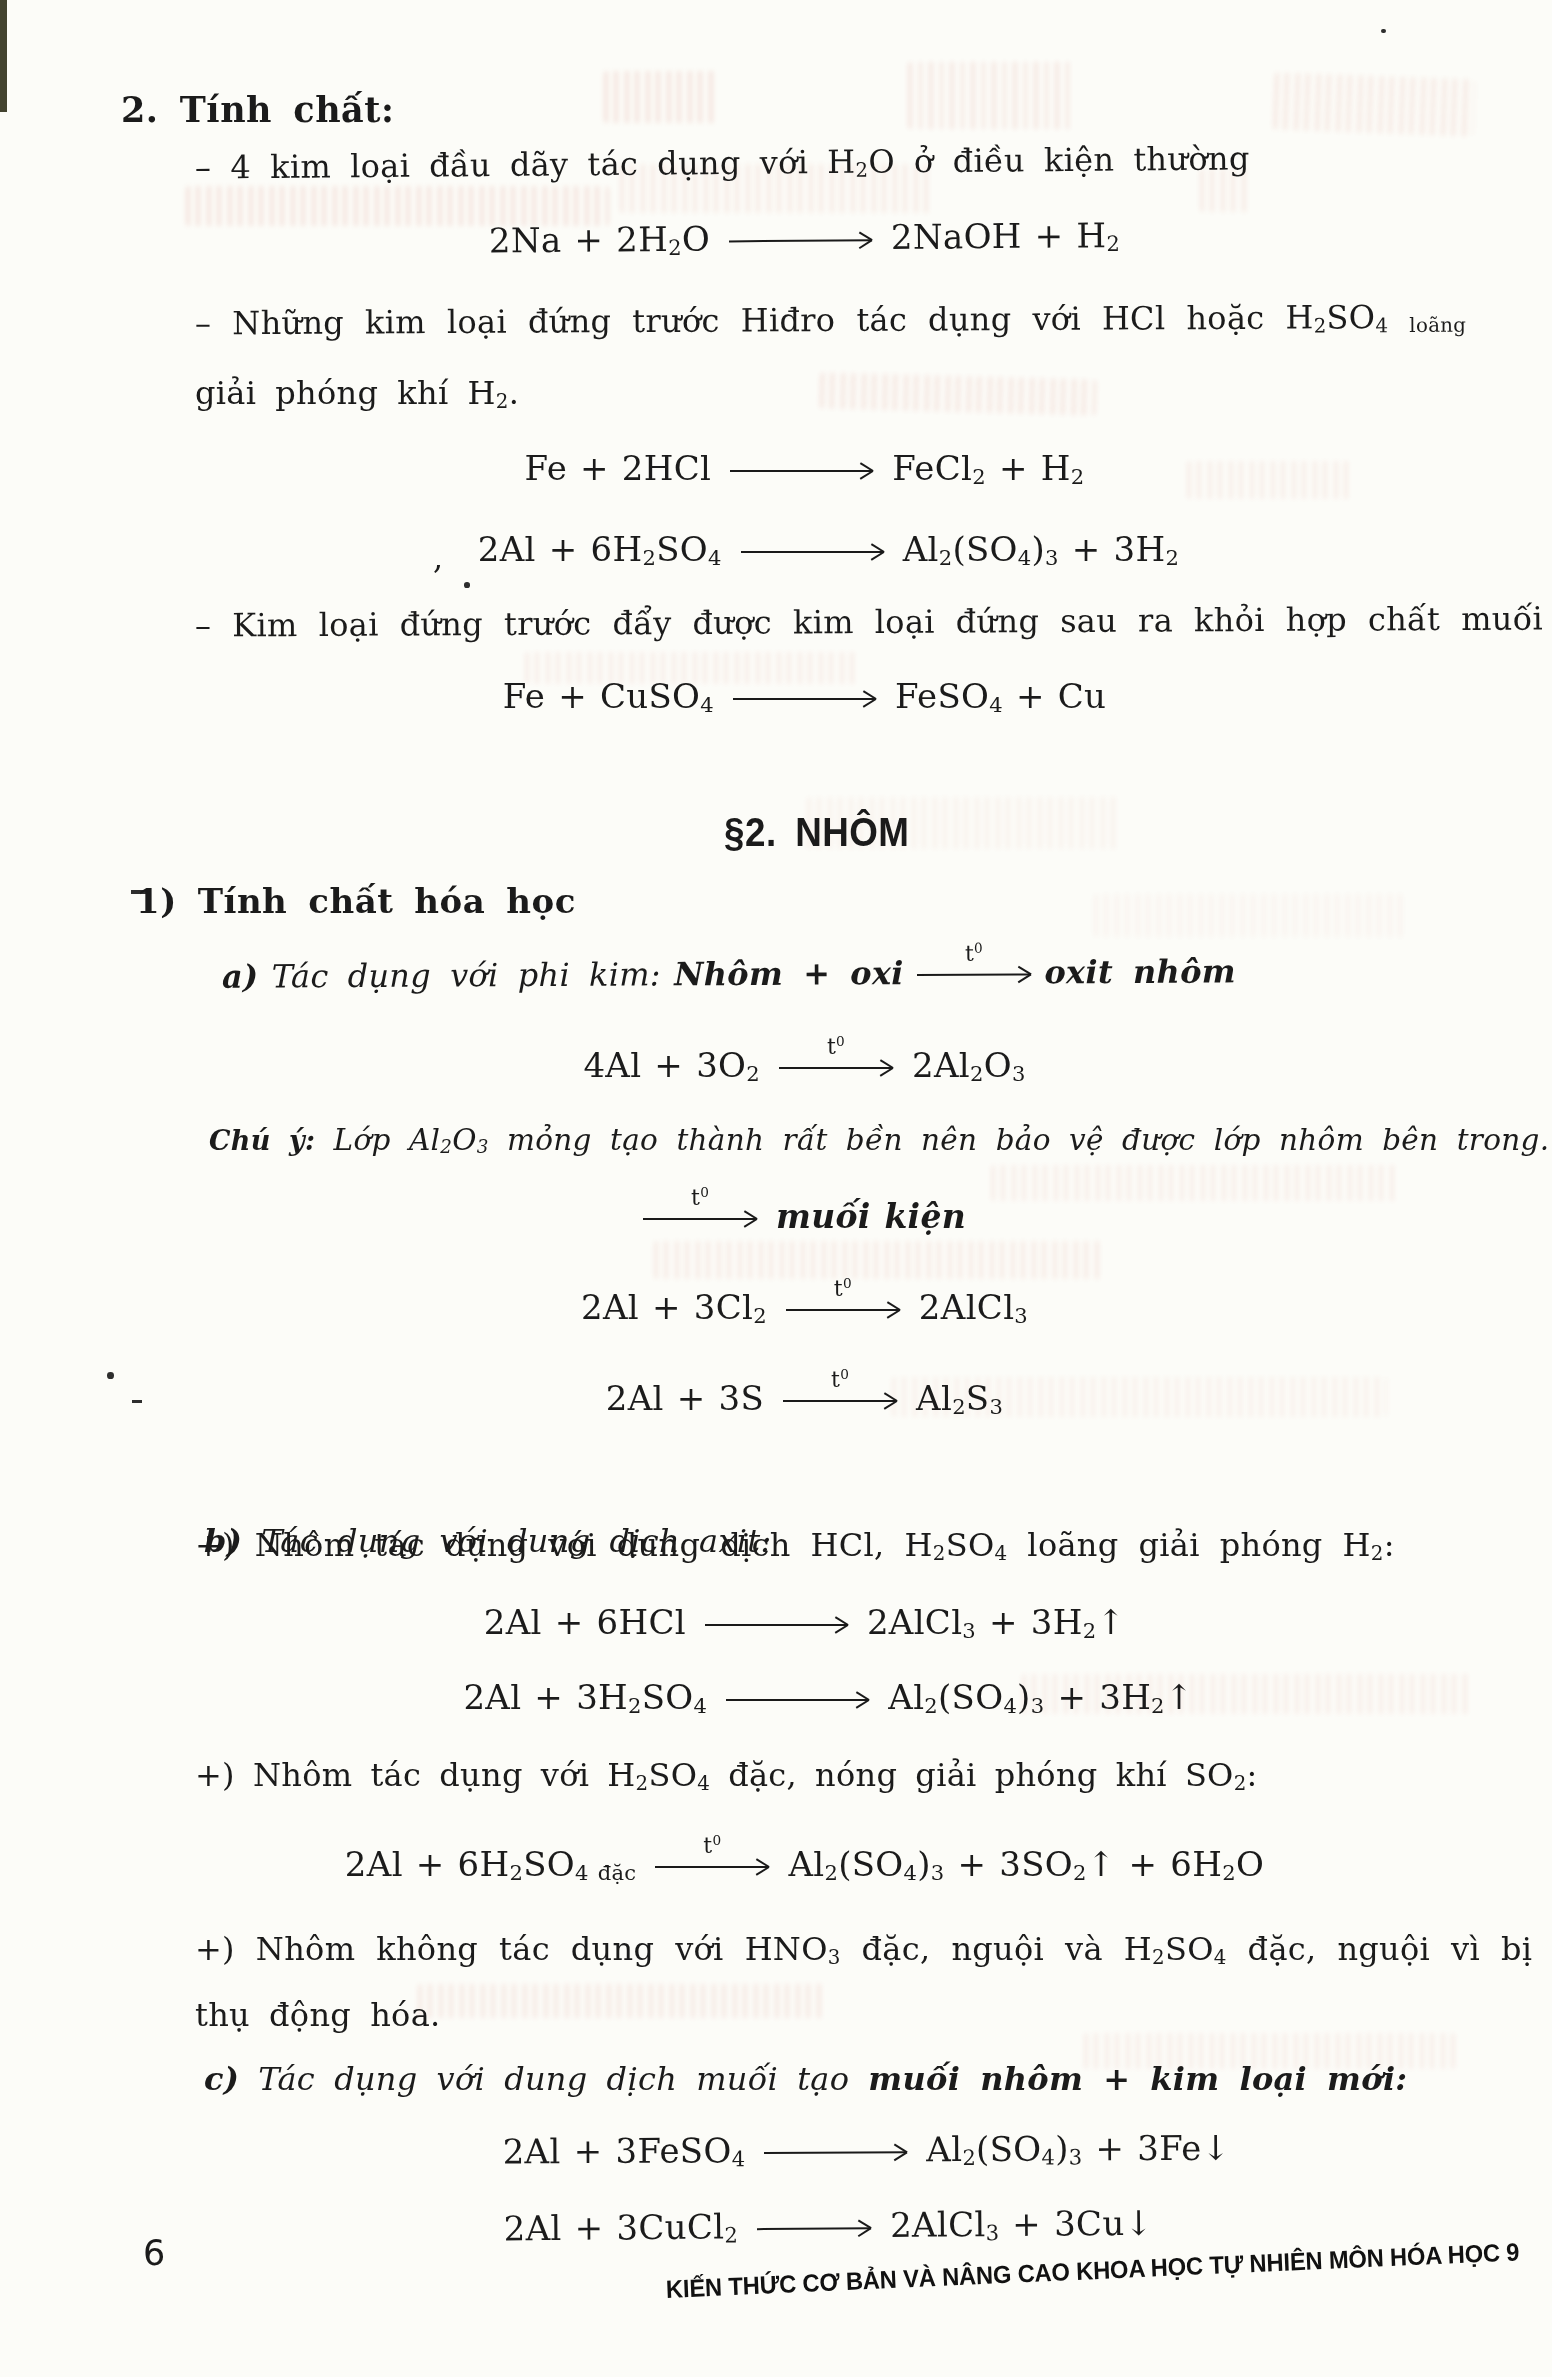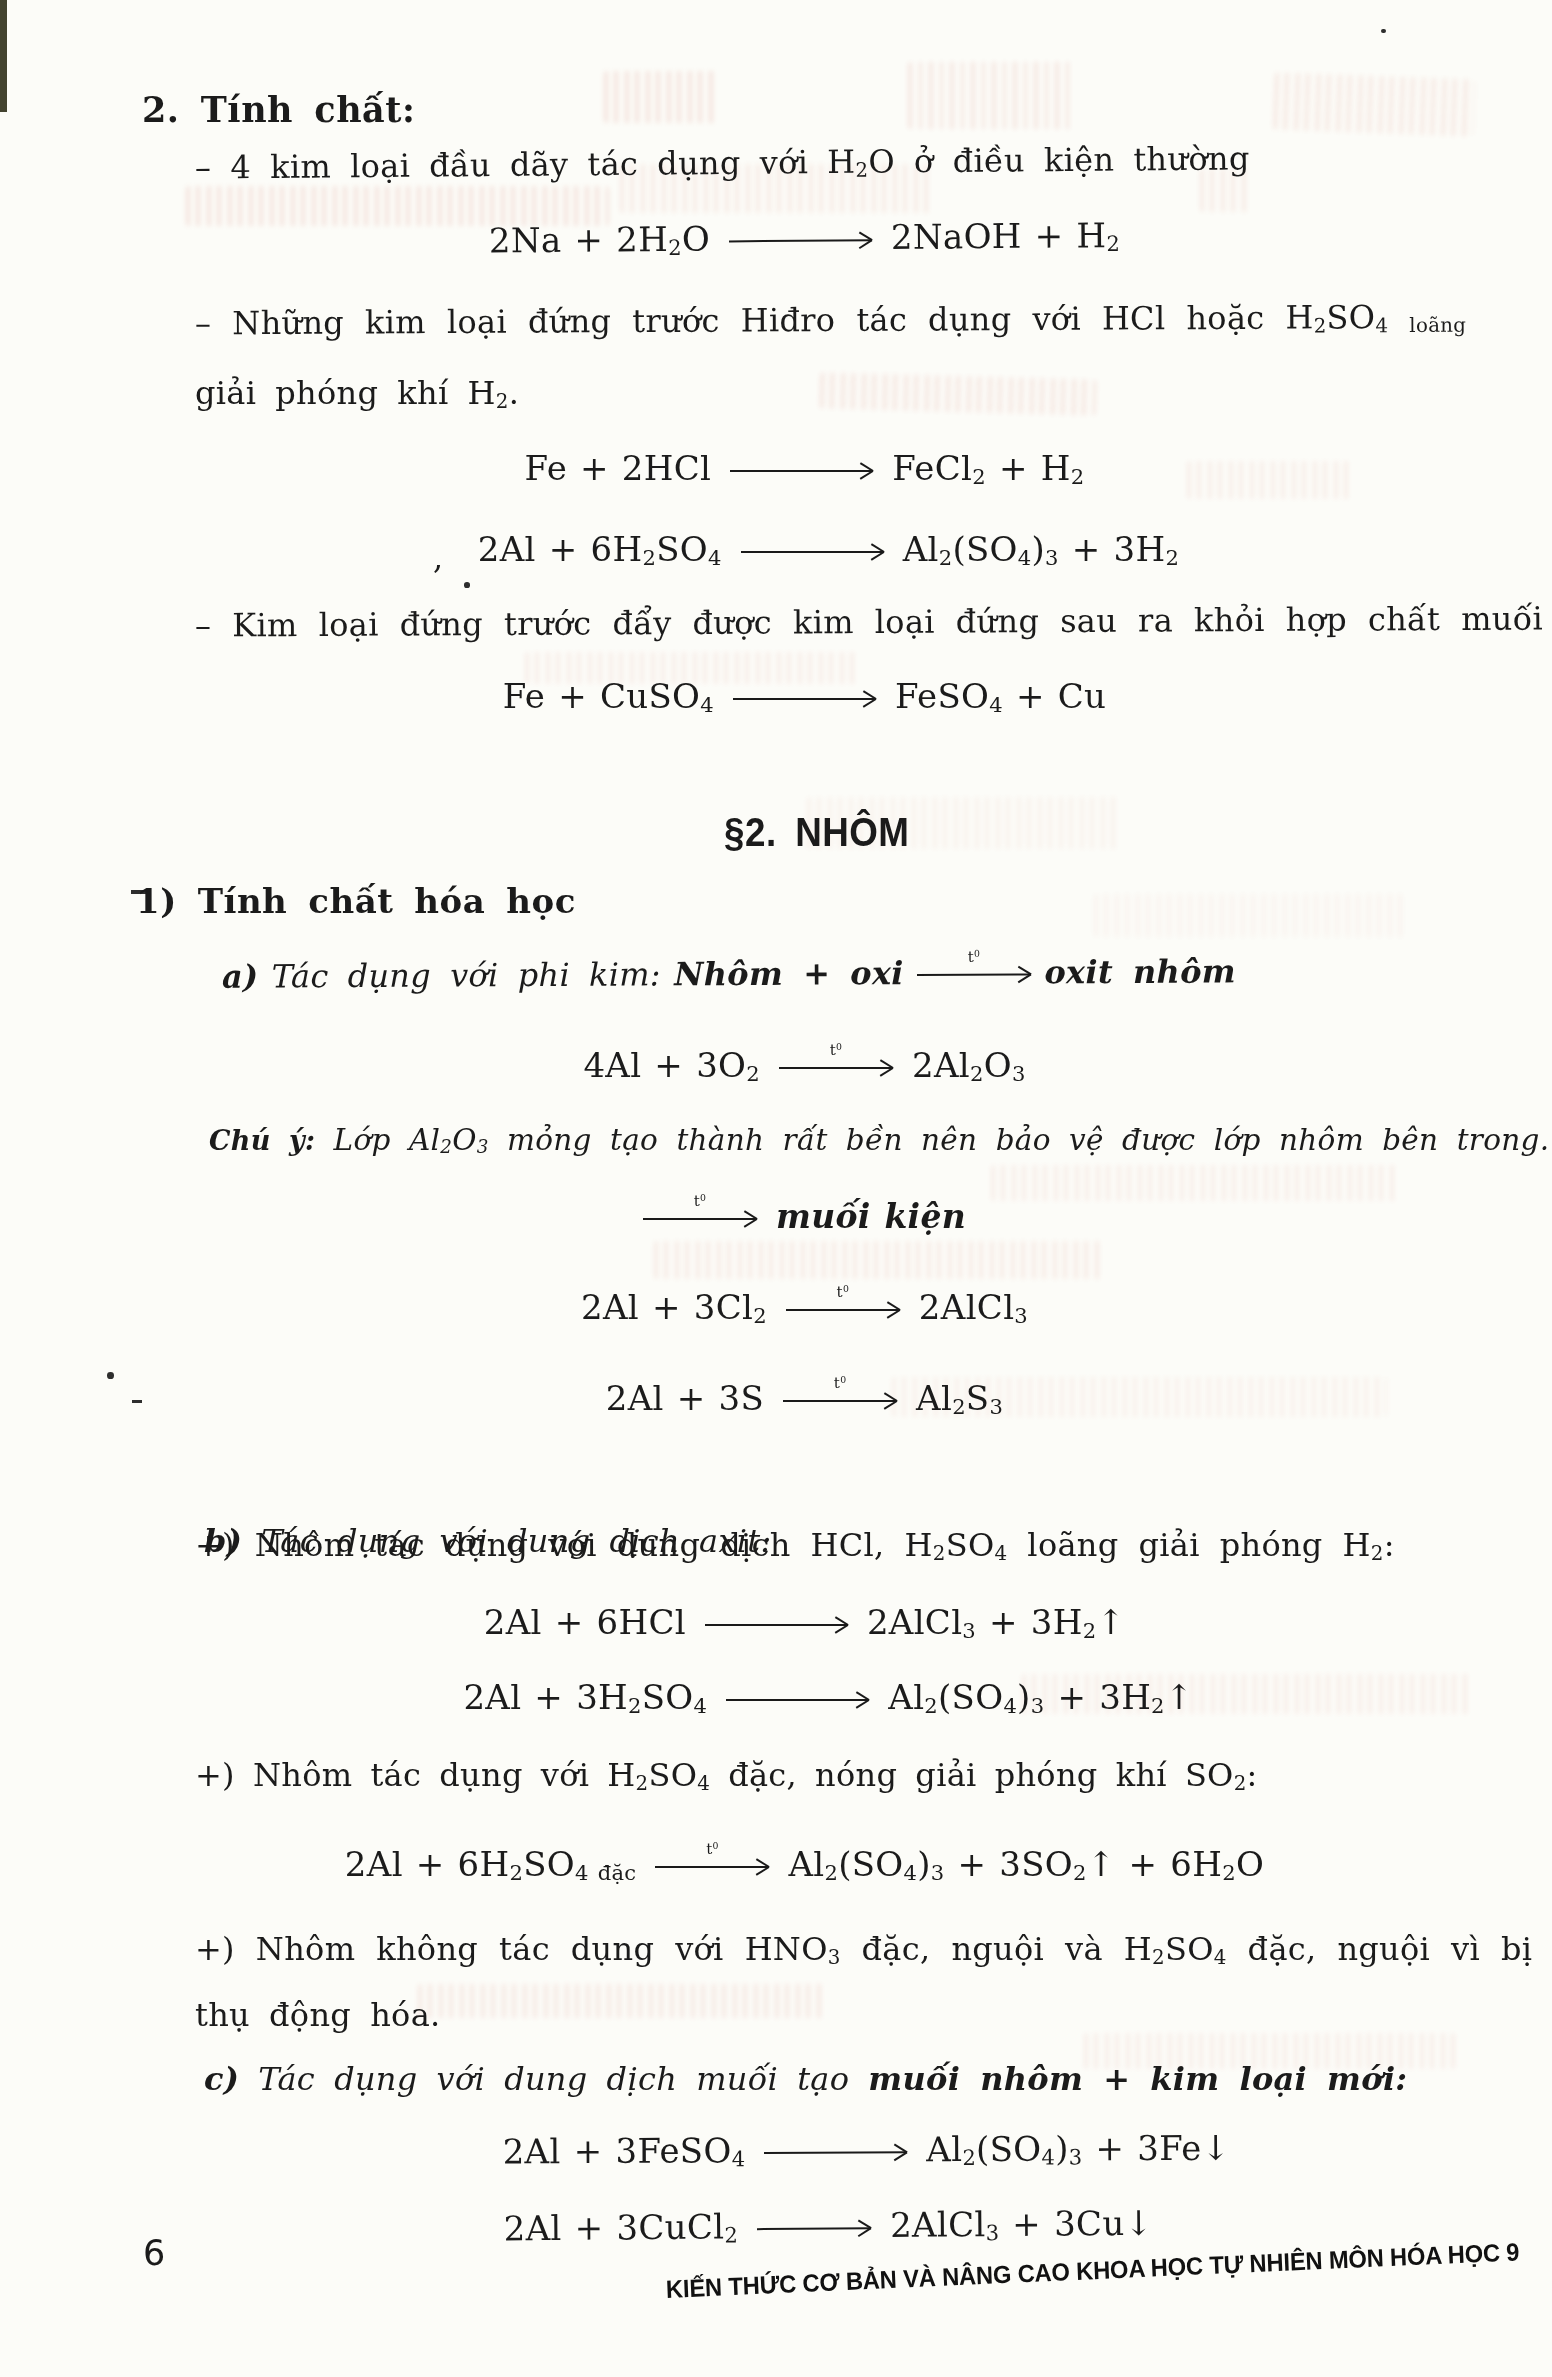--- a/index.html
+++ b/index.html
@@ -22,21 +22,21 @@
   .subh{font-weight:bold;font-size:34px;letter-spacing:0.5px;}
   .arrow{display:inline-block;position:relative;height:11.4px;}
   .aw-l{width:143px;}
   .aw-m{width:114px;}
   .shaft{position:absolute;left:0;bottom:7.6px;width:100%;height:2.3px;background:#1a1a1a;}
   .shaft::before,.shaft::after{content:"";position:absolute;right:0;top:0;width:15px;height:2.3px;
       background:#1a1a1a;transform-origin:100% 50%;}
   .shaft::before{transform:rotate(32deg);}
   .shaft::after{transform:rotate(-32deg);}
   .lbl{position:absolute;left:50%;bottom:17px;transform:translateX(-50%);
-       font-size:15px;font-style:normal;font-weight:normal;}
+       font-size:22px;font-style:normal;font-weight:normal;}
   .note-row{font-size:29.5px;}
   .stray{position:absolute;font-size:32px;}
   .pagenum{position:absolute;top:2233px;left:143px;font-family:"DejaVu Sans",sans-serif;
            font-size:35px;}
   .footer{position:absolute;top:2275px;left:666px;font-family:"Liberation Sans",sans-serif;
           font-weight:bold;font-size:25px;white-space:nowrap;letter-spacing:-0.2px;
           transform:scaleX(.95) rotate(-2.4deg);transform-origin:left center;color:#111;}
   .bleed{position:absolute;filter:blur(2.4px);border-radius:3.8px;pointer-events:none;
          background:repeating-linear-gradient(90deg,rgba(201,88,70,.30) 0 3.8px,rgba(201,88,70,0) 3.8px 10.5px);}
   .speck{position:absolute;background:#2e2e2e;border-radius:50%;}
@@ -65,21 +65,21 @@
 <div class="bleed" style="left:892px;top:1377px;width:495px;height:40px;opacity:.25"></div>
 <div class="bleed" style="left:1022px;top:1674px;width:447px;height:40px;opacity:.3"></div>
 <div class="bleed" style="left:418px;top:1984px;width:409px;height:34px;opacity:.4"></div>
 <div class="bleed" style="left:1084px;top:2033px;width:371px;height:36px;opacity:.3"></div>
 <span class="speck" style="left:107px;top:1372px;width:6.7px;height:6.7px"></span>
 <span class="speck" style="left:464px;top:582px;width:5.7px;height:5.7px"></span>
 <span class="speck" style="left:1381px;top:28.5px;width:4.8px;height:4.8px"></span>
 <span class="dash" style="left:131px;top:890px;width:15px;height:3.8px"></span>
 <span class="dash" style="left:132px;top:1400px;width:9.5px;height:2.9px"></span>
 
-<div class="row h1" style="top:88px;left:142px">2. Tính chất:</div>
+<div class="row h1" style="top:88px;left:121px">2. Tính chất:</div>
 
 <div class="row r-05" style="top:143px;left:195px">– 4 kim loại đầu dãy tác dụng với H<sub>2</sub>O ở điều kiện thường</div>
 
 <div class="row eq r-05" style="top:217px">
   <span>2Na + 2H<sub>2</sub>O</span>
   <span class="arrow aw-l">
       <i class="lbl"></i>
       <i class="shaft"></i>
     </span>
   <span>2NaOH + H<sub>2</sub></span>

